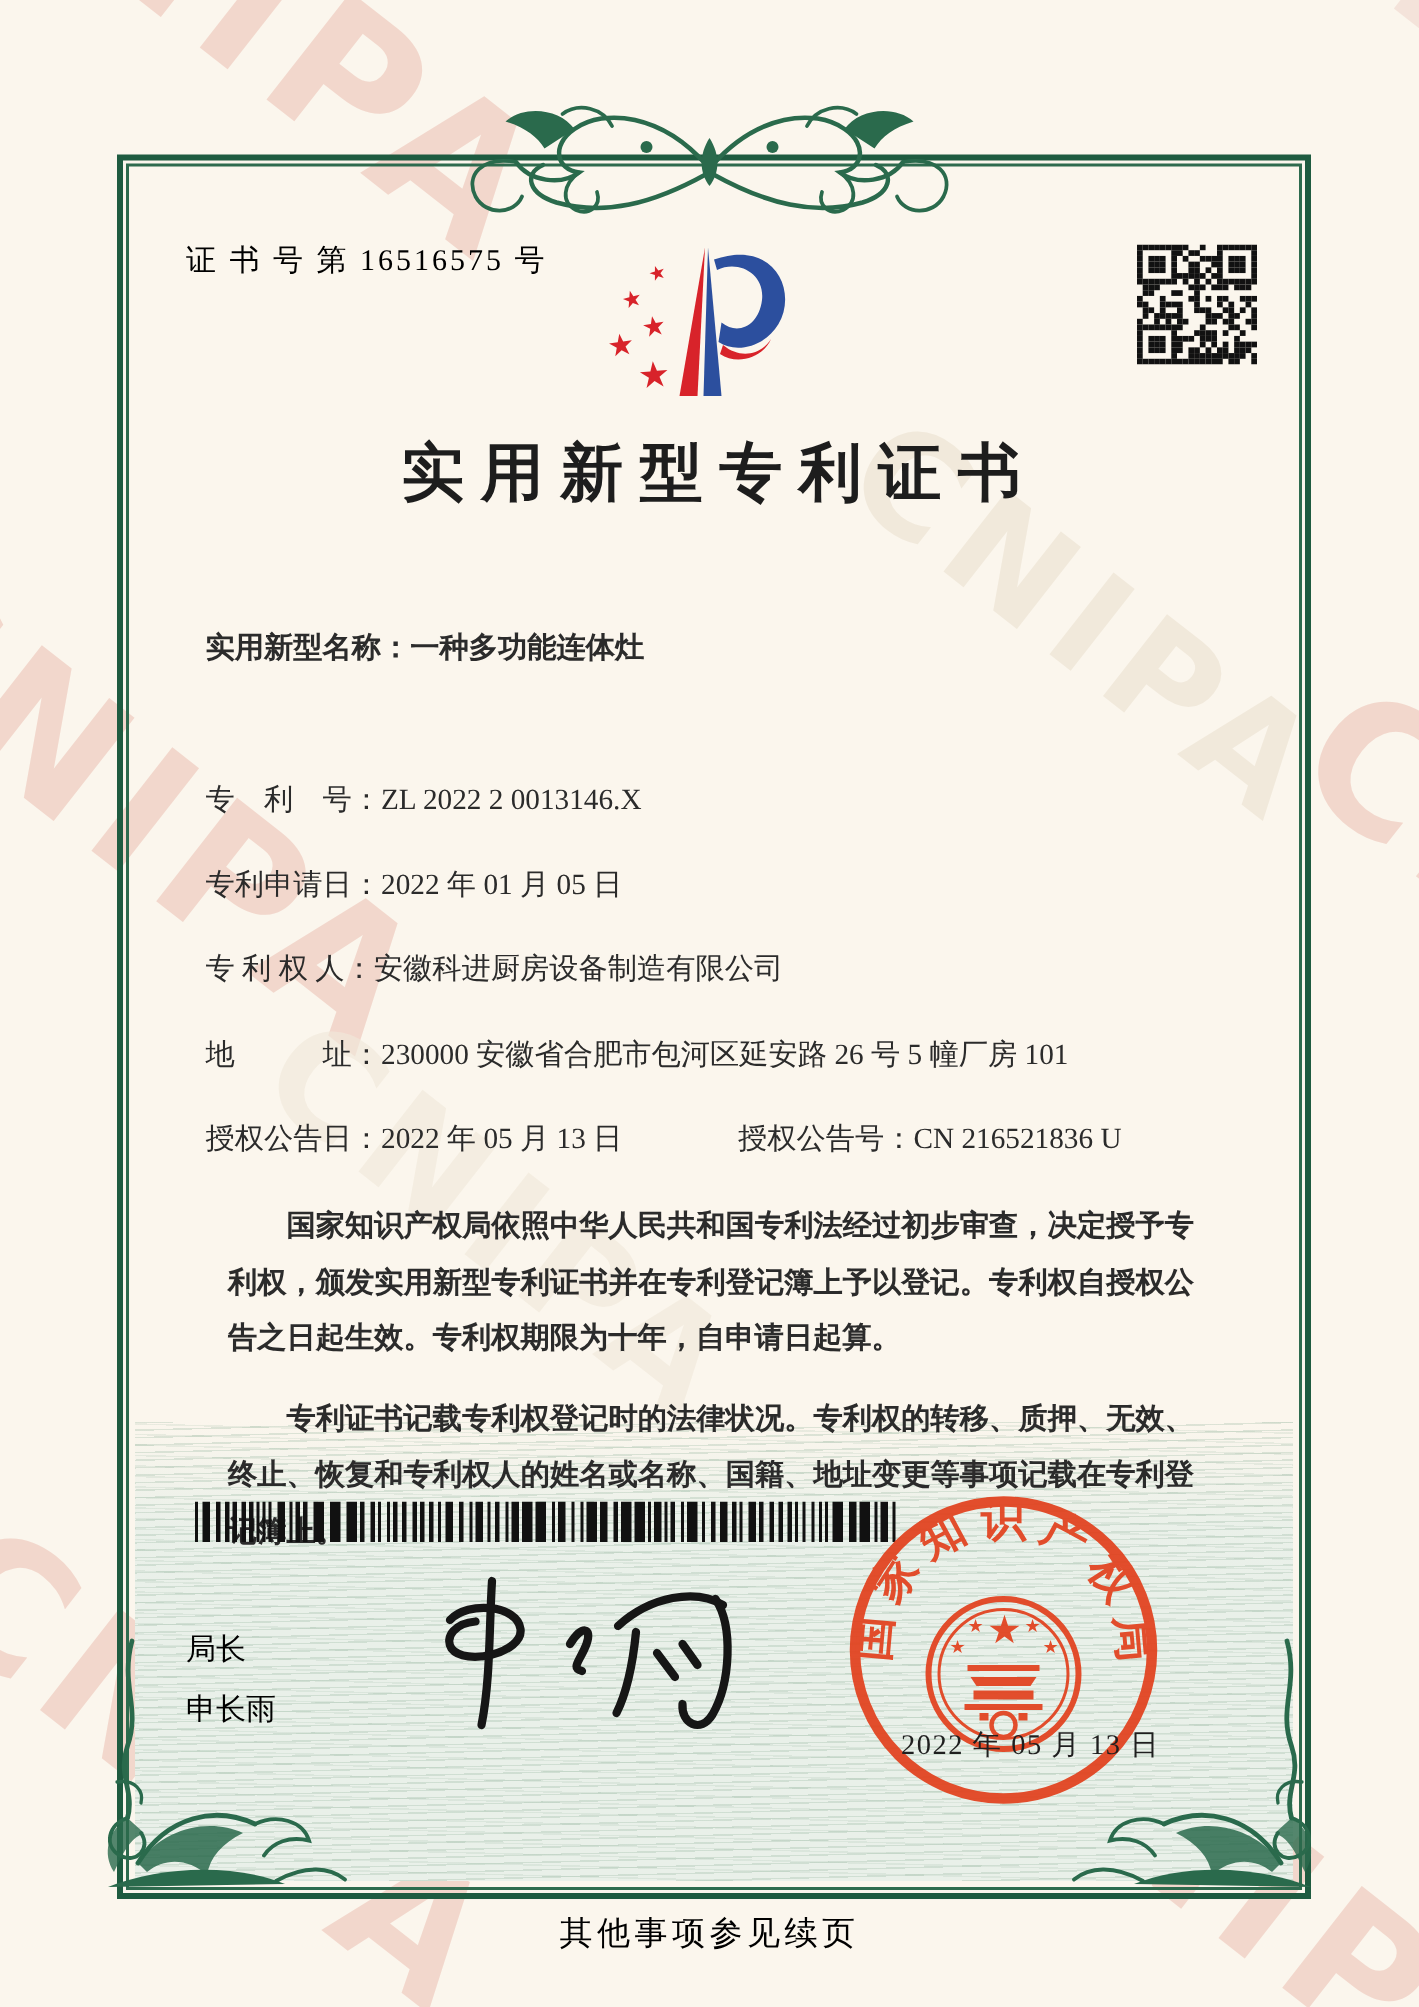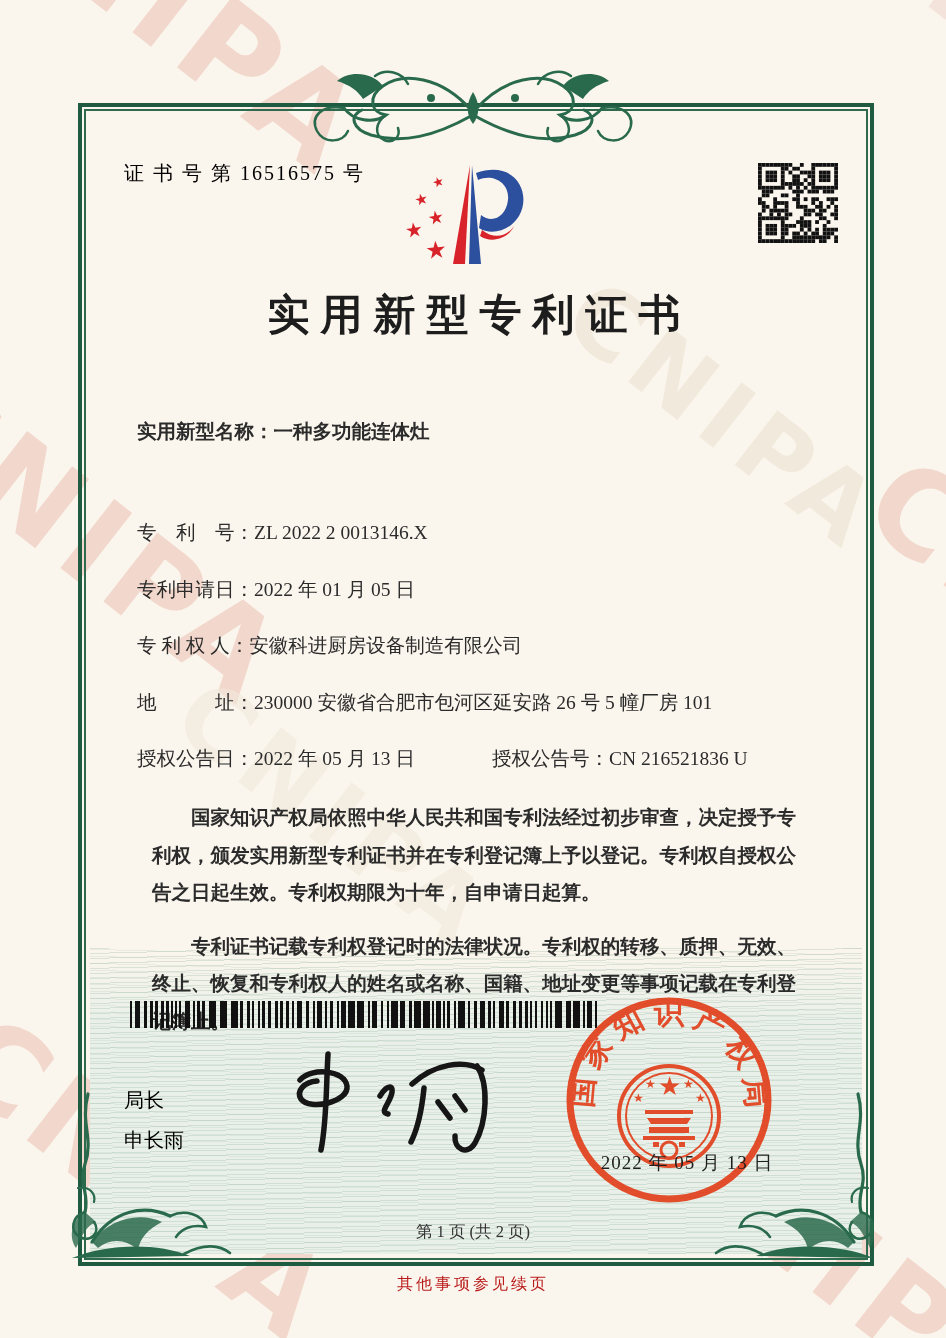--- a/index.html
+++ b/index.html
@@ -40,21 +40,21 @@
   .paras p{margin:16px;text-indent:2em;font-weight:bold;}
   .barcode{position:absolute;left:130px;top:1001px;}
   .signer{position:absolute;left:124px;top:1080px;font-size:20px;line-height:40px;color:#000000;}
   .signature{position:absolute;left:276px;top:1044px;}
   .seal{position:absolute;left:561px;top:992px;}
   .seal-date{position:absolute;left:577px;top:1150px;width:220px;text-align:center;
     font-size:19px;letter-spacing:1px;color:#1f1f1f;z-index:4;white-space:nowrap;}
   .page-num{position:absolute;left:0;right:0;top:1221px;text-align:center;
     font-size:16.5px;color:#333;z-index:4;}
   .cont-note{position:absolute;left:0;right:0;top:1274px;text-align:center;
-    font-size:16px;color:#b91c1c;z-index:4;letter-spacing:3px;}
+    font-size:22px;color:#000000;z-index:4;letter-spacing:3px;}
   svg text.seal-char{font-size:30px;font-weight:bold;fill:#e2401c;}
 </style>
 </head>
 <body>
 
 <div class="page">
 
   <span class="wm pink" style="left:-70px;top:-70px;font-size:125px;">CNIPA</span>
   <span class="wm beige" style="left:745px;top:-85px;font-size:112px;color:#f4e3da;">CNIPA</span>
   <span class="wm beige" style="left:540px;top:360px;font-size:95px;">CNIPA</span>
@@ -532,16 +532,15 @@
         <rect x="84" y="118" width="48" height="4"></rect>
         <polygon points="86,126 130,126 126,132 90,132"></polygon>
         <rect x="88" y="135" width="40" height="6"></rect>
         <rect x="82" y="144" width="52" height="4"></rect>
         <rect x="92" y="150" width="6" height="5"></rect>
           <rect x="118" y="150" width="6" height="5"></rect>
       </g>
     </svg>
     <div class="seal-date">2022 年 05 月 13 日</div>
 
-    <div class="page-num">第 1 页 (共 2 页)</div>
     <div class="cont-note">其他事项参见续页</div>
   </div>
 </div>
 
 </body></html>

